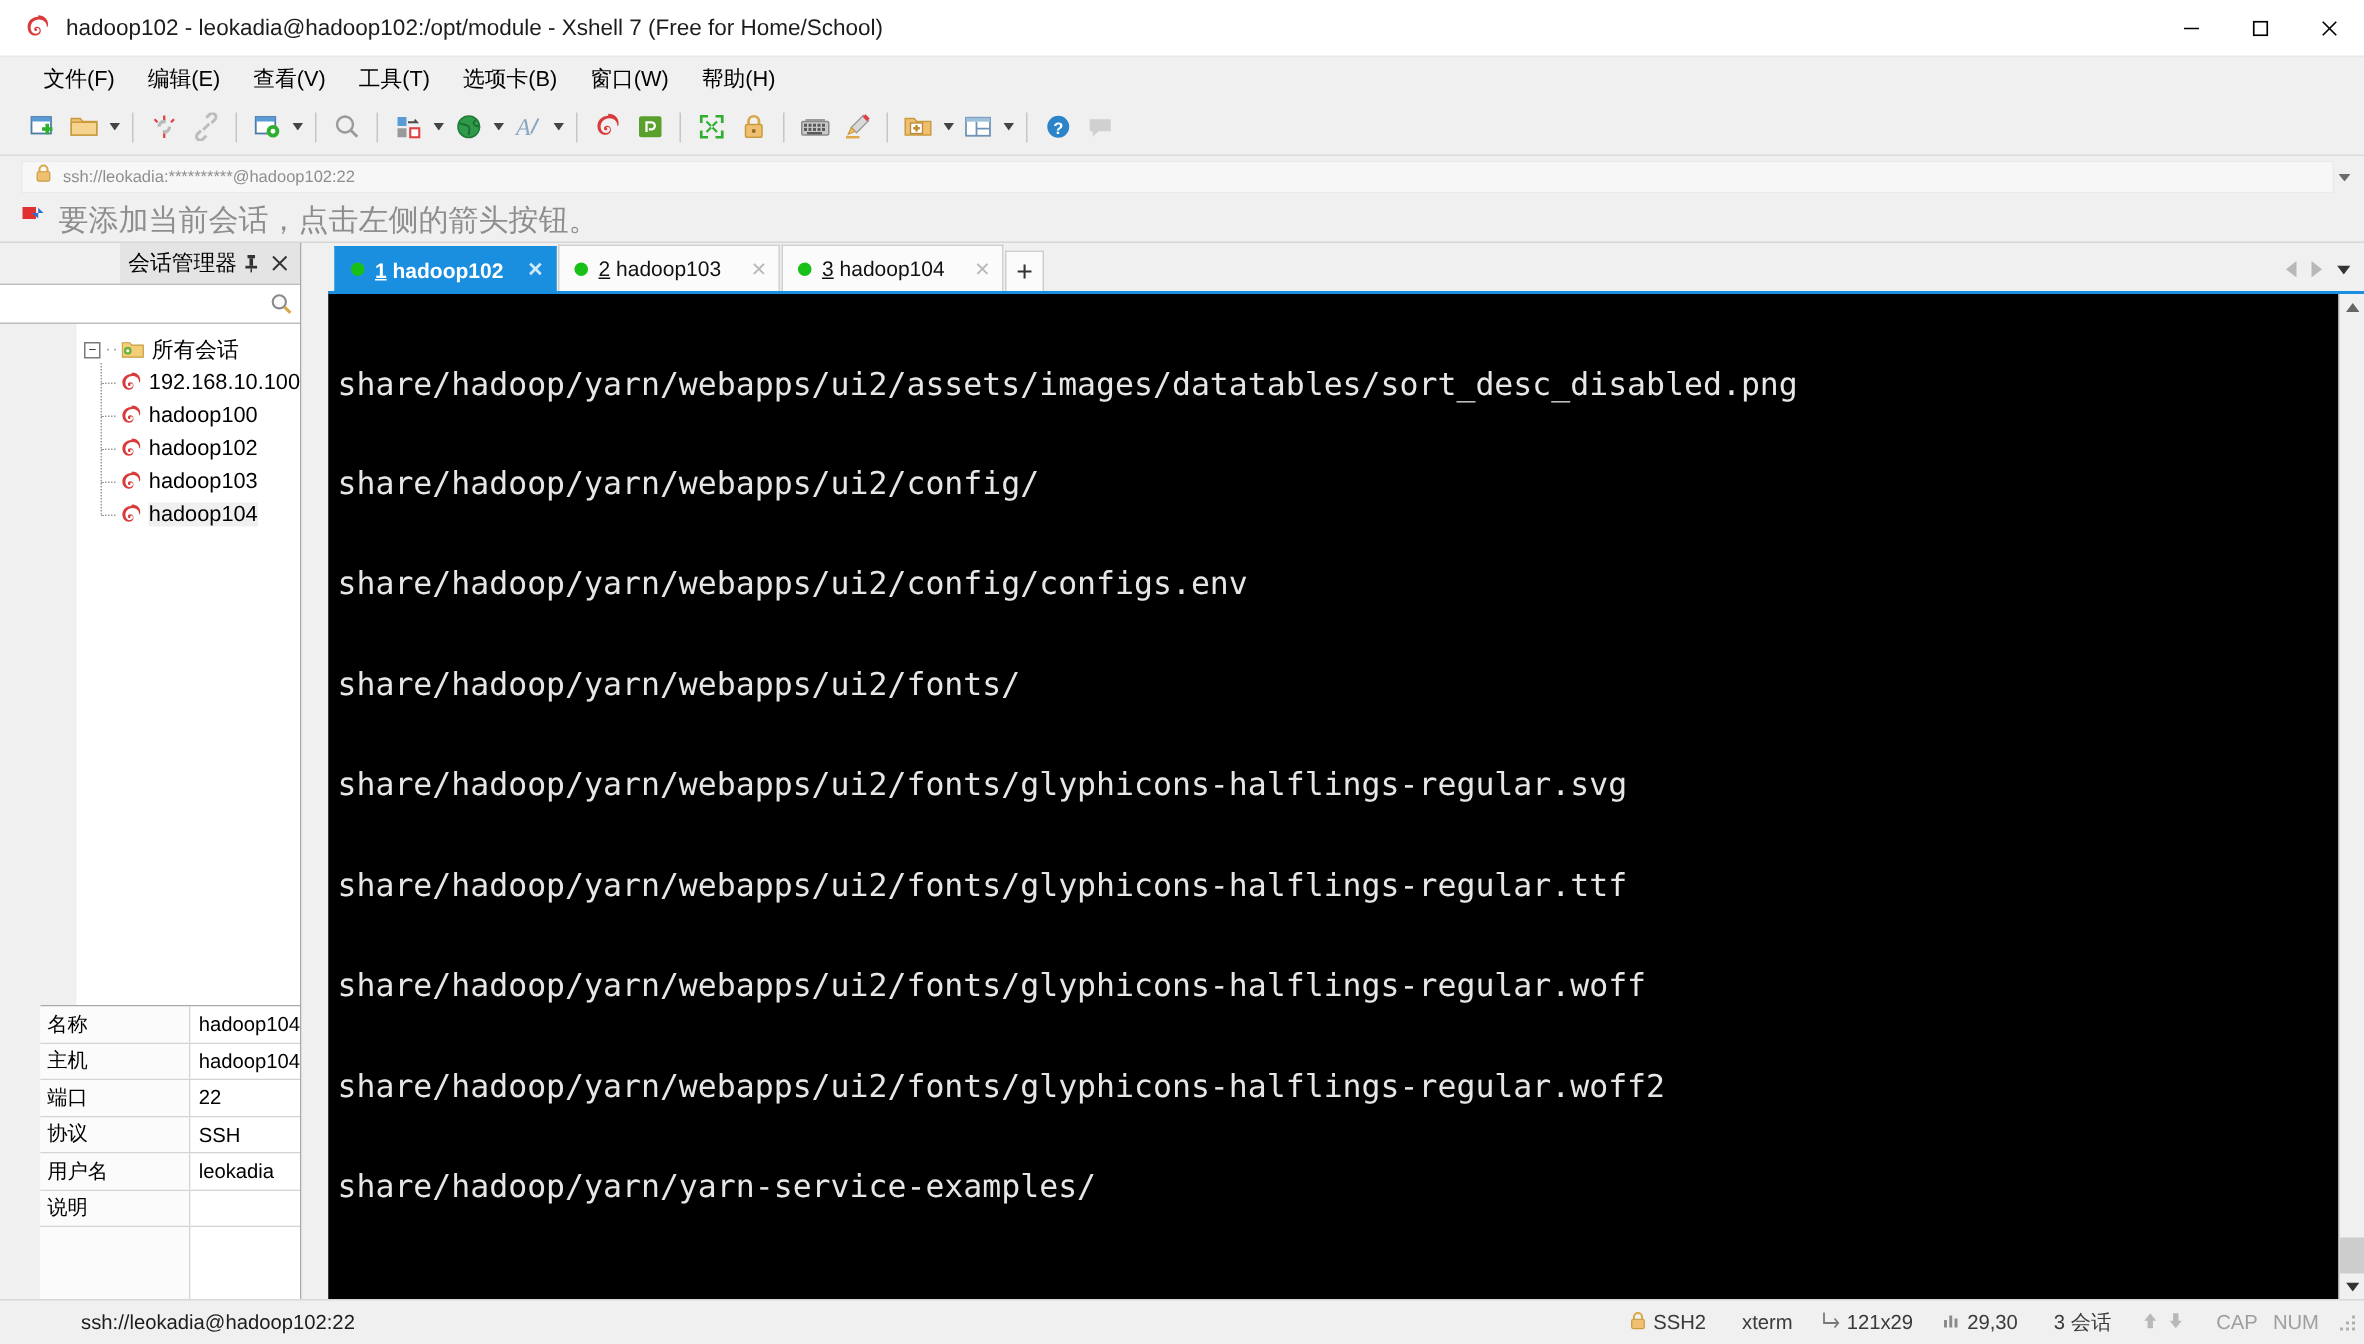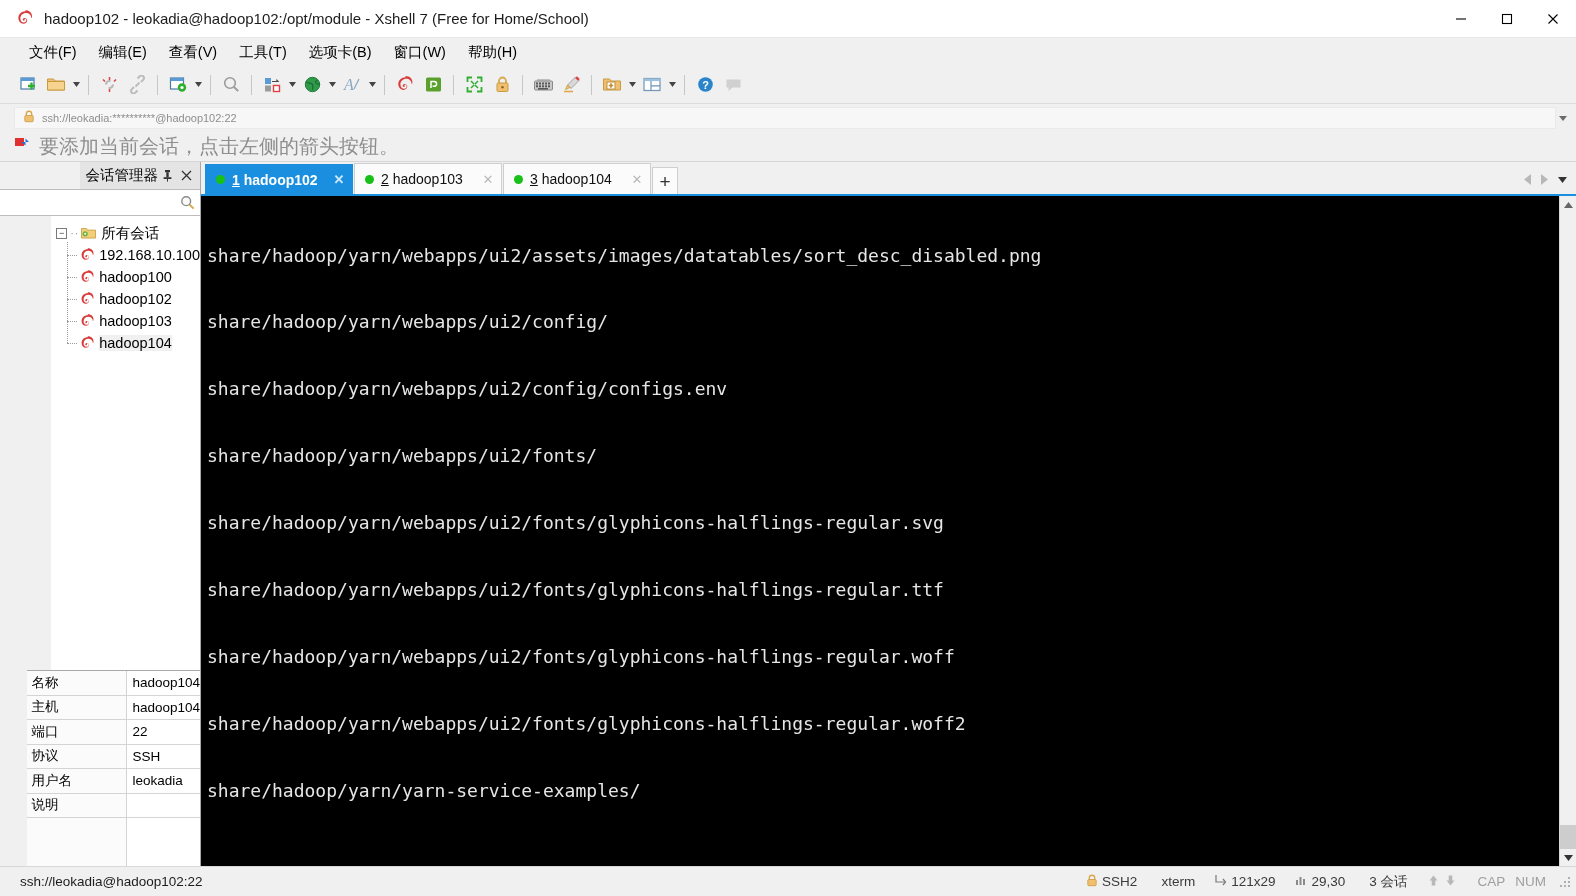--- a/index.html
+++ b/index.html
@@ -223,20 +223,21 @@
   }
   .prop-filler { flex: 1; display: flex; }
   .prop-filler .k { width: 100px; min-width: 100px; border-right: 1px solid #d4d4d4; background:#fbfbfb; }
   .prop-filler .v { flex: 1; background: #fff; }
 
   
   .mainpane {
     flex: 1; min-width: 0;
     display: flex; flex-direction: column;
     background: #f0f0f0;
+    padding-left: 18px;
   }
   .tabbar {
     height: 32px; min-height: 32px;
     display: flex; align-items: flex-end;
     background: #f0f0f0;
     padding-left: 4px;
   }
   .tab {
     height: 31px; min-width: 148px;
     display: flex; align-items: center;
@@ -288,21 +289,21 @@
     display: flex;
     border-top: 2px solid #1a8fe0;
     background: #000;
   }
   .terminal {
     flex: 1; min-width: 0;
     background: #000000;
     padding: 4px 0 0 6px;
     overflow: hidden;
     font-family: "DejaVu Sans Mono", "Liberation Mono", monospace;
-    font-size: 18px;
+    font-size: 21px;
     line-height: 22.3px;
     color: #e6e6e6;
     white-space: pre;
     letter-spacing: 0px;
   }
   .terminal .line { height: 22.3px; }
   
   .vscroll {
     width: 17px; min-width: 17px;
     background: #f0f0f0;
@@ -321,21 +322,21 @@
   }
 
   
   .statusbar {
     height: 30px; min-height: 30px;
     background: #f0f0f0;
     border-top: 1px solid #d8d8d8;
     display: flex; align-items: center;
     font-size: 13.5px; color: #3a3a3a;
   }
-  .sbar-left { padding-left: 20px; white-space: nowrap; color: #1c1c1c; }
+  .sbar-left { padding-left: 20px; white-space: nowrap; color: #1c1c1c; margin-left: 34px; }
   .sbar-spacer { flex: 1; }
   .sbar-cell {
     display: flex; align-items: center;
     padding: 0 10px; white-space: nowrap;
   }
   .sbar-cell .txt { margin-left: 4px; }
   .sbar-dim { color: #9f9f9f; }
   .grip { width: 14px; height: 14px; margin: 0 4px 0 2px; position: relative; }
   .grip i {
     position: absolute; width: 2px; height: 2px; background: #b0b0b0;

